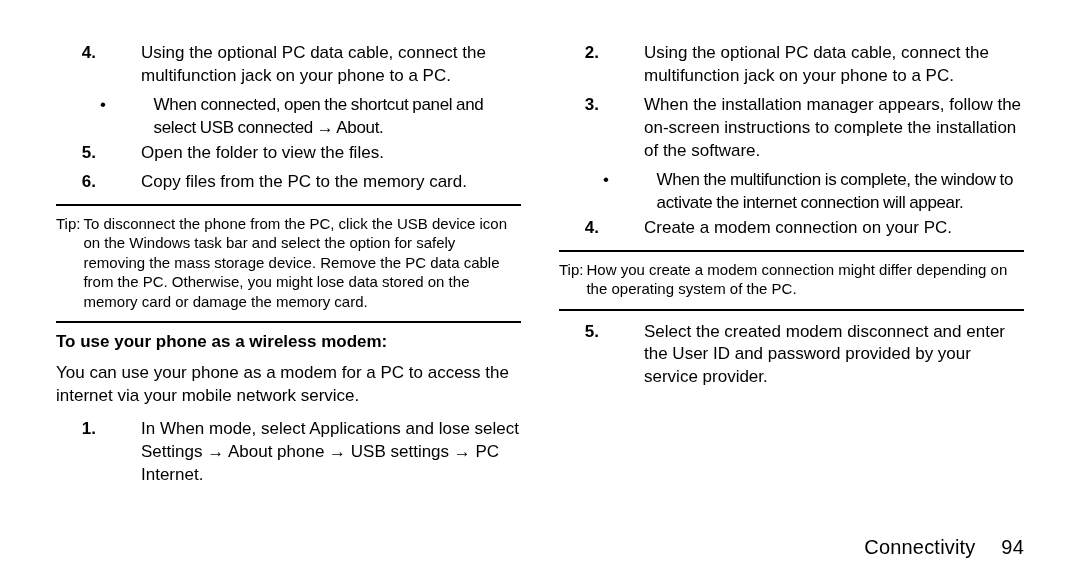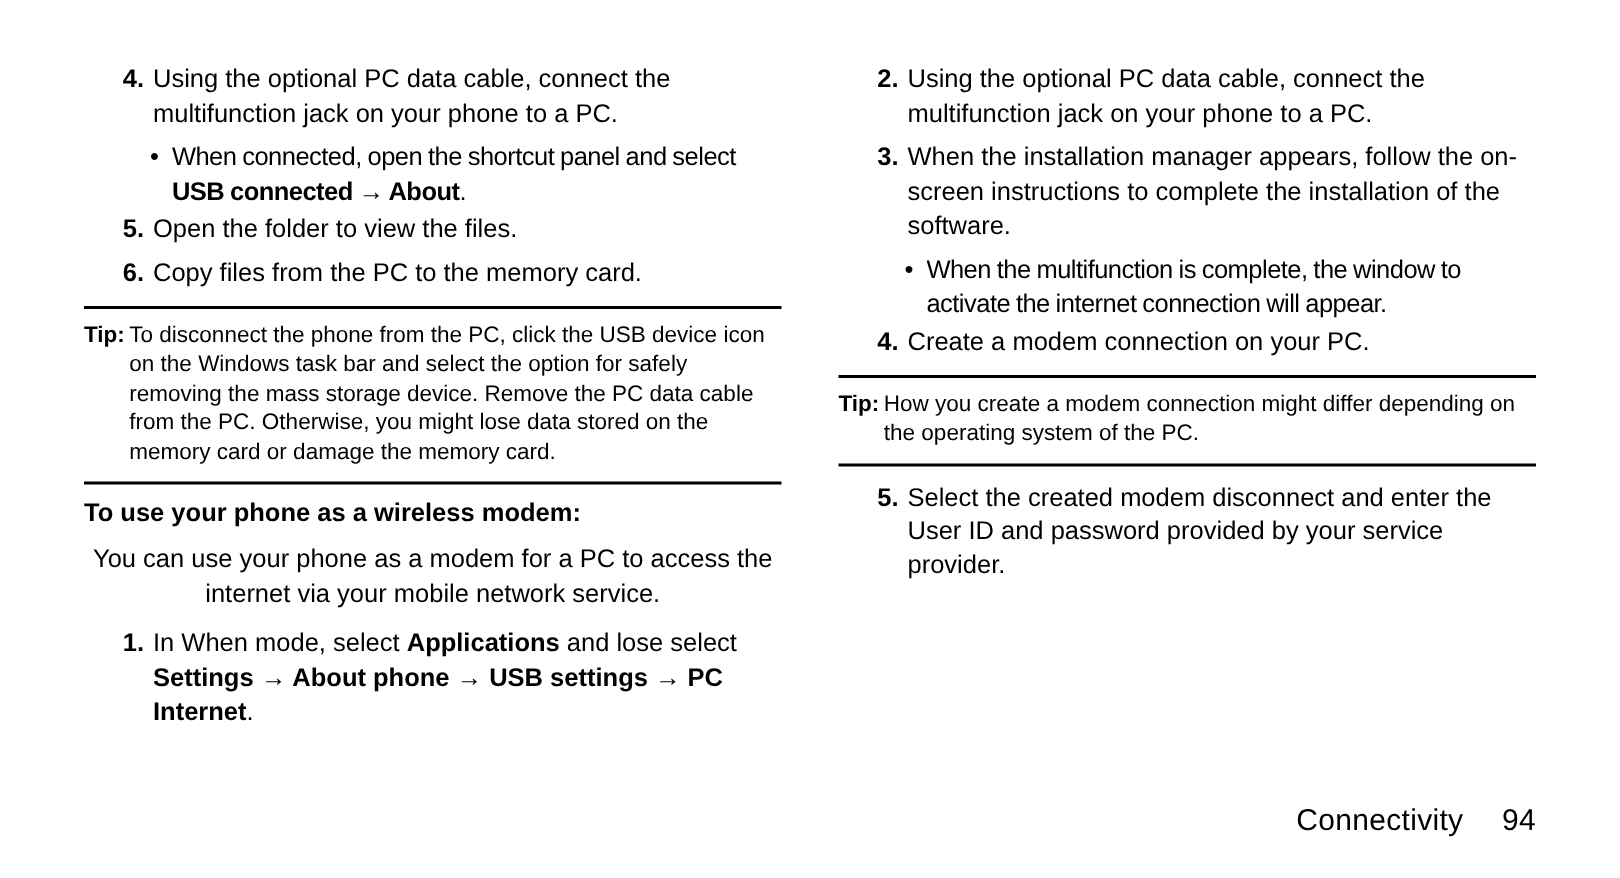--- a/index.html
+++ b/index.html
@@ -31,20 +31,21 @@
   }
   .ol-num {
     flex: 0 0 26px;
     text-align: right;
     margin-right: 6px;
     font-weight: 700;
     white-space: nowrap;
   }
   .ol-body {
     flex: 1 1 auto;
+    margin-left: 39px;
   }
   .deep  .ol-num { flex-basis: 40px; }
   .bullet-row {
     display: flex;
     margin: 4px 0 2px 0;
   }
   .bullet-dot {
     flex: 0 0 auto;
     margin: 0 9px 0 30px;
     line-height: 1.35;
@@ -58,33 +59,32 @@
     border-top: 2px solid #000;
     margin: 10px 0 8px 0;
   }
   .tip {
     font-size: 15px;
     line-height: 1.3;
     display: flex;
     margin: 2px 0;
   }
   .tip-label {
-    font-weight: 700;
+    font-weight: 400;
     margin-right: 3px;
     white-space: nowrap;
   }
   .section-head {
     font-weight: 700;
     margin: 4px 0 8px 0;
   }
   .para {
     margin: 4px 0 10px 0;
-    text-align: center;
   }
-  .b { font-weight: 700; }
+  .b { font-weight: 400; }
   .footer {
     position: absolute;
     right: 56px;
     bottom: 24px;
     font-size: 20px;
     letter-spacing: 0.2px;
   }
   .footer .pn { margin-left: 20px; }
 </style>
 </head>

